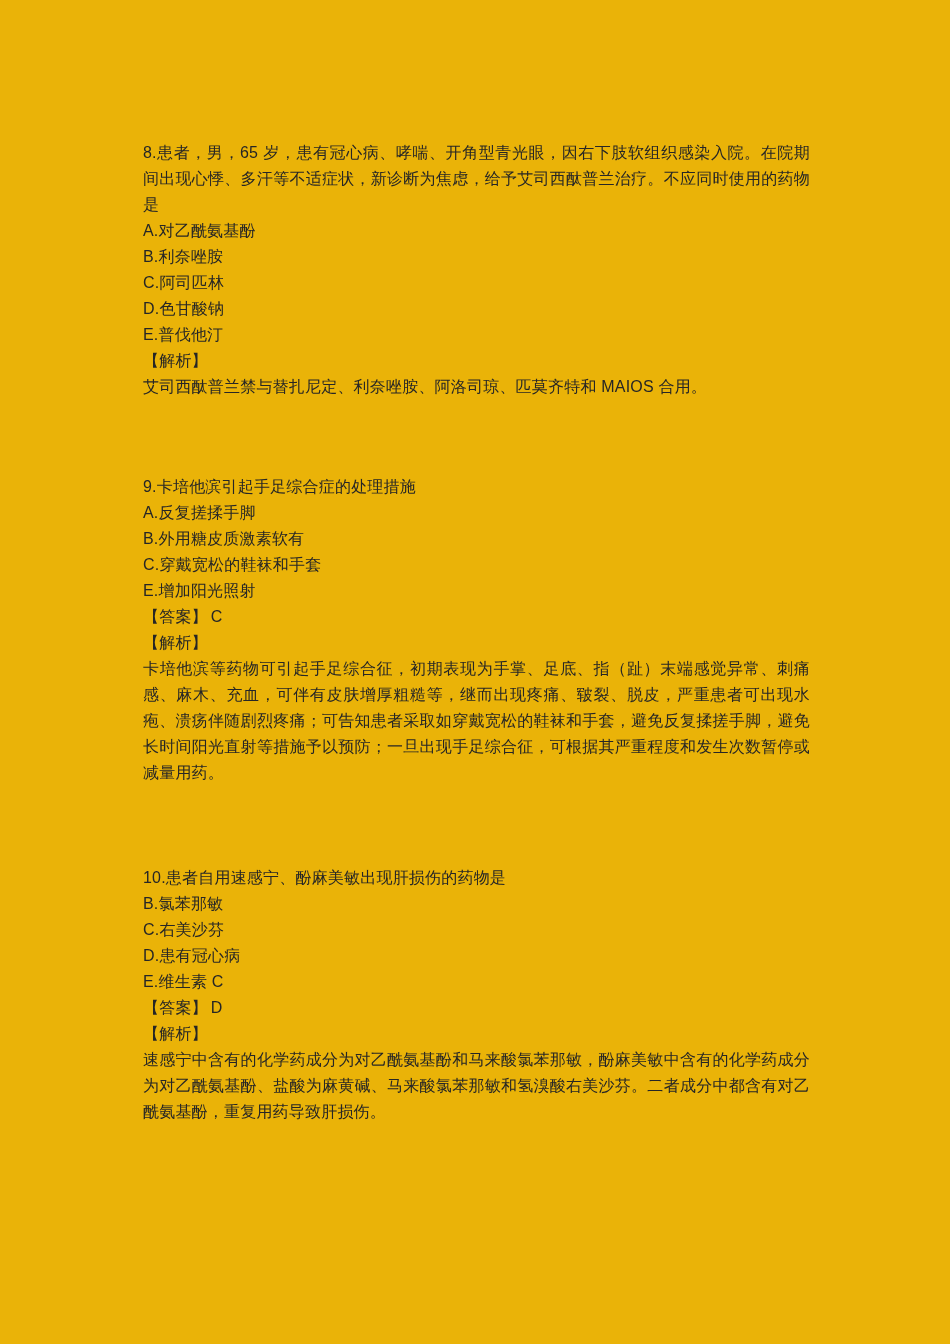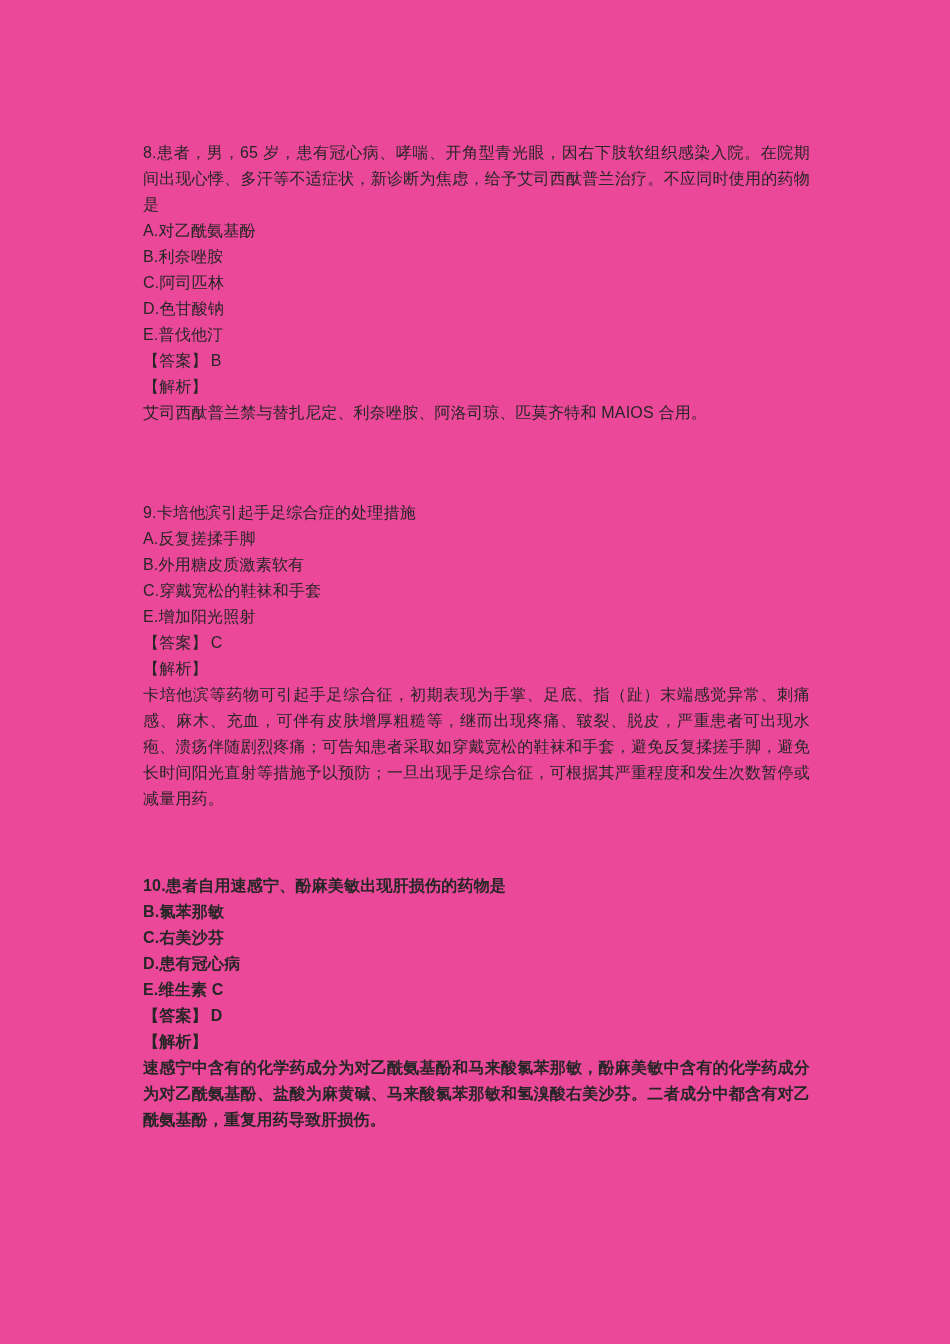--- a/index.html
+++ b/index.html
@@ -12,25 +12,25 @@
     height: 1344px;
     overflow: hidden;
     font-family: "Liberation Sans", "DejaVu Sans", sans-serif;
     color: #262626;
   }
   .doc-page {
     box-sizing: border-box;
     width: 950px;
     height: 1344px;
     padding: 140px 140px 0 143px;
-    background: #ec4899;
+    background: #eab308;
   }
   .question { margin: 0; }
   .question.q2 { margin-top: 74px; }
-  .question.q3 { margin-top: 61px; font-weight: bold; }
+  .question.q3 { margin-top: 79px; }
   .doc-page p {
     margin: 0;
     font-size: 16px;
     line-height: 26px;
     letter-spacing: 0.2px;
   }
   .stem {
     text-align: justify;
   }
   .analysis-text {
@@ -43,21 +43,20 @@
 
 <div class="doc-page">
 
   <div class="question q1">
     <p class="stem">8.患者，男，65 岁，患有冠心病、哮喘、开角型青光眼，因右下肢软组织感染入院。在院期间出现心悸、多汗等不适症状，新诊断为焦虑，给予艾司西酞普兰治疗。不应同时使用的药物是</p>
     <p class="option">A.对乙酰氨基酚</p>
     <p class="option">B.利奈唑胺</p>
     <p class="option">C.阿司匹林</p>
     <p class="option">D.色甘酸钠</p>
     <p class="option">E.普伐他汀</p>
-    <p class="answer-line"><span>【答案】</span><span class="answer-value">B</span></p>
     <p class="analysis-label">【解析】</p>
     <p class="analysis-text">艾司西酞普兰禁与替扎尼定、利奈唑胺、阿洛司琼、匹莫齐特和 MAIOS 合用。</p>
   </div>
 
   <div class="question q2">
     <p class="stem">9.卡培他滨引起手足综合症的处理措施</p>
     <p class="option">A.反复搓揉手脚</p>
     <p class="option">B.外用糖皮质激素软有</p>
     <p class="option">C.穿戴宽松的鞋袜和手套</p>
     <p class="option">E.增加阳光照射</p>

